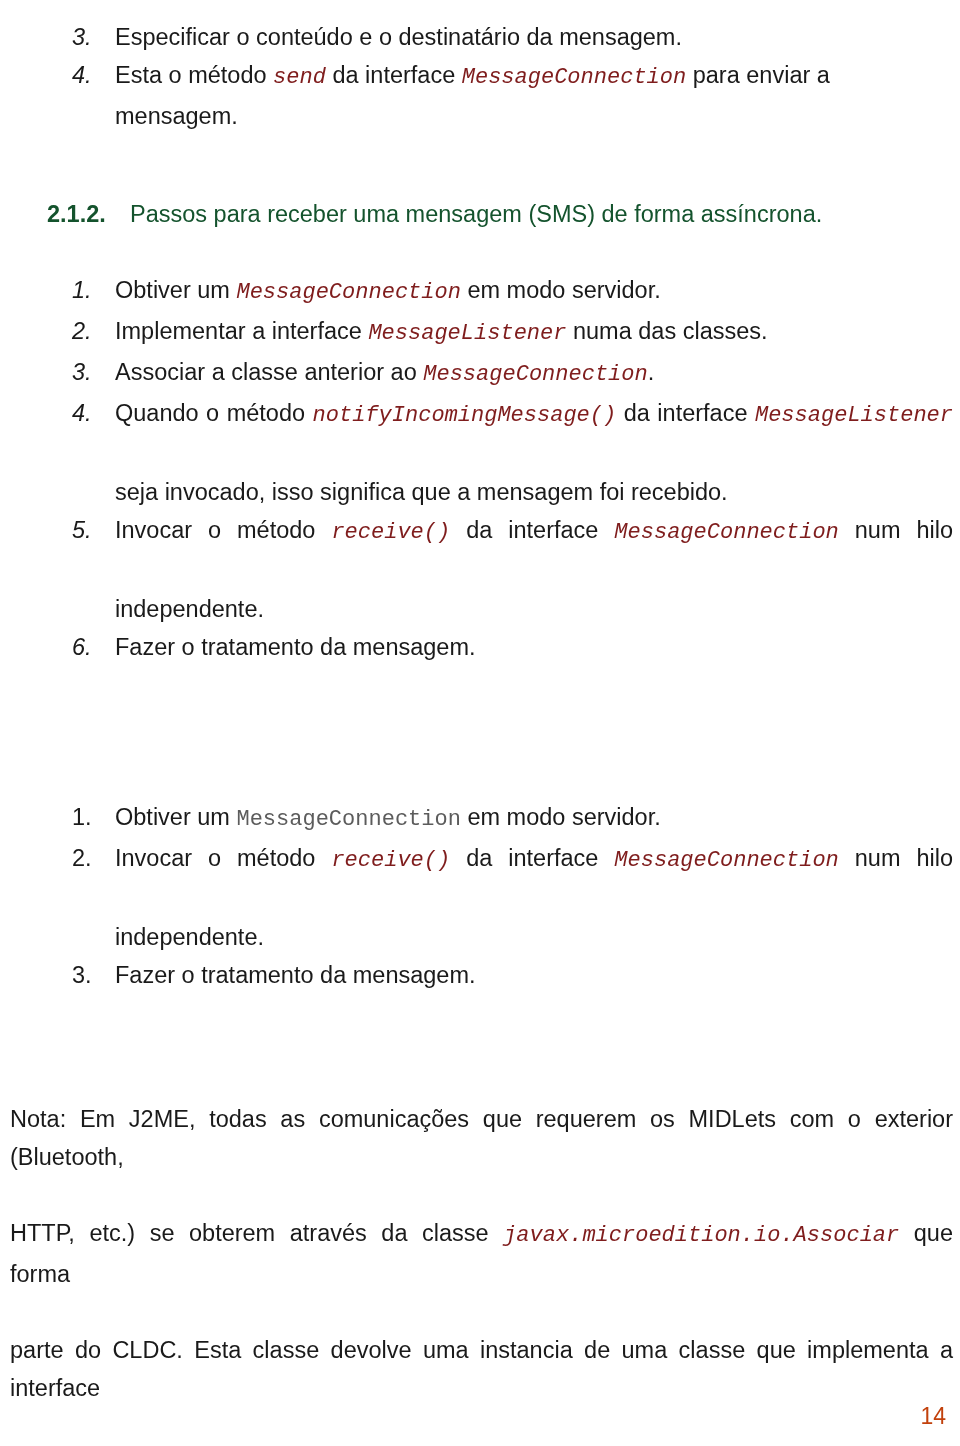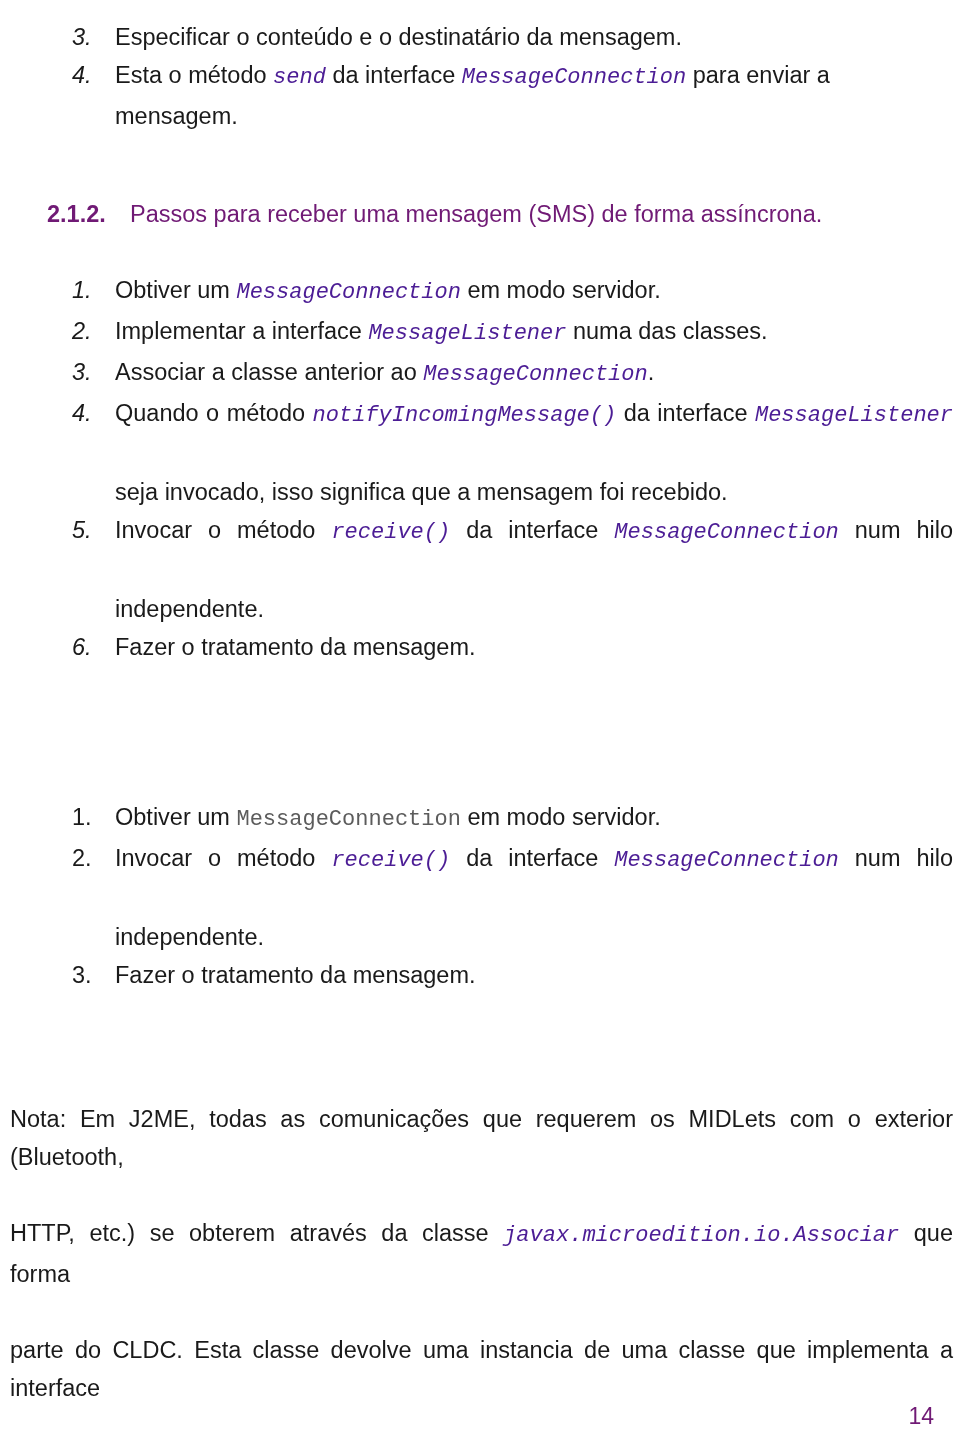--- a/index.html
+++ b/index.html
@@ -29,21 +29,21 @@
     line-height: 38px;
     text-align: justify;
     text-justify: inter-word;
     color: #1a1a1a;
   }
 
   code, .mono {
     font-family: "Liberation Mono", "DejaVu Sans Mono", monospace;
     font-style: italic;
     font-size: 22px;
-    color: #4c1d95;
+    color: #7f1d1d;
     letter-spacing: 0px;
   }
   .mono-up {
     font-family: "Liberation Mono", "DejaVu Sans Mono", monospace;
     font-style: normal;
     font-size: 22px;
     color: #5c5c5c;
   }
 
   
@@ -92,21 +92,21 @@
   .jlast {
     display: block;
     text-align: left;
   }
 
   
   .heading {
     font-size: 23.5px;
     font-weight: bold;
     line-height: 34px;
-    color: #701a75;
+    color: #14532d;
     position: relative;
     padding-left: 120px;
   }
   .heading .hnum {
     position: absolute;
     left: 37px;
     top: 0;
     font-weight: bold;
   }
   .heading .htext {
@@ -114,24 +114,24 @@
   }
 
   
   .gap-sm { height: 18px; }
   .gap-md { height: 40px; }
   .gap-lg { height: 62px; }
   .gap-xl { height: 92px; }
 
   .pagenum {
     position: absolute;
-    right: 26px;
+    right: 14px;
     bottom: 16px;
     font-size: 23px;
-    color: #701a75;
+    color: #c2410c;
     text-align: left;
   }
 
   .blk { margin-left: 5px; margin-right: 2px; }
 </style>
 </head>
 <body>
 
 <div class="page">
 

